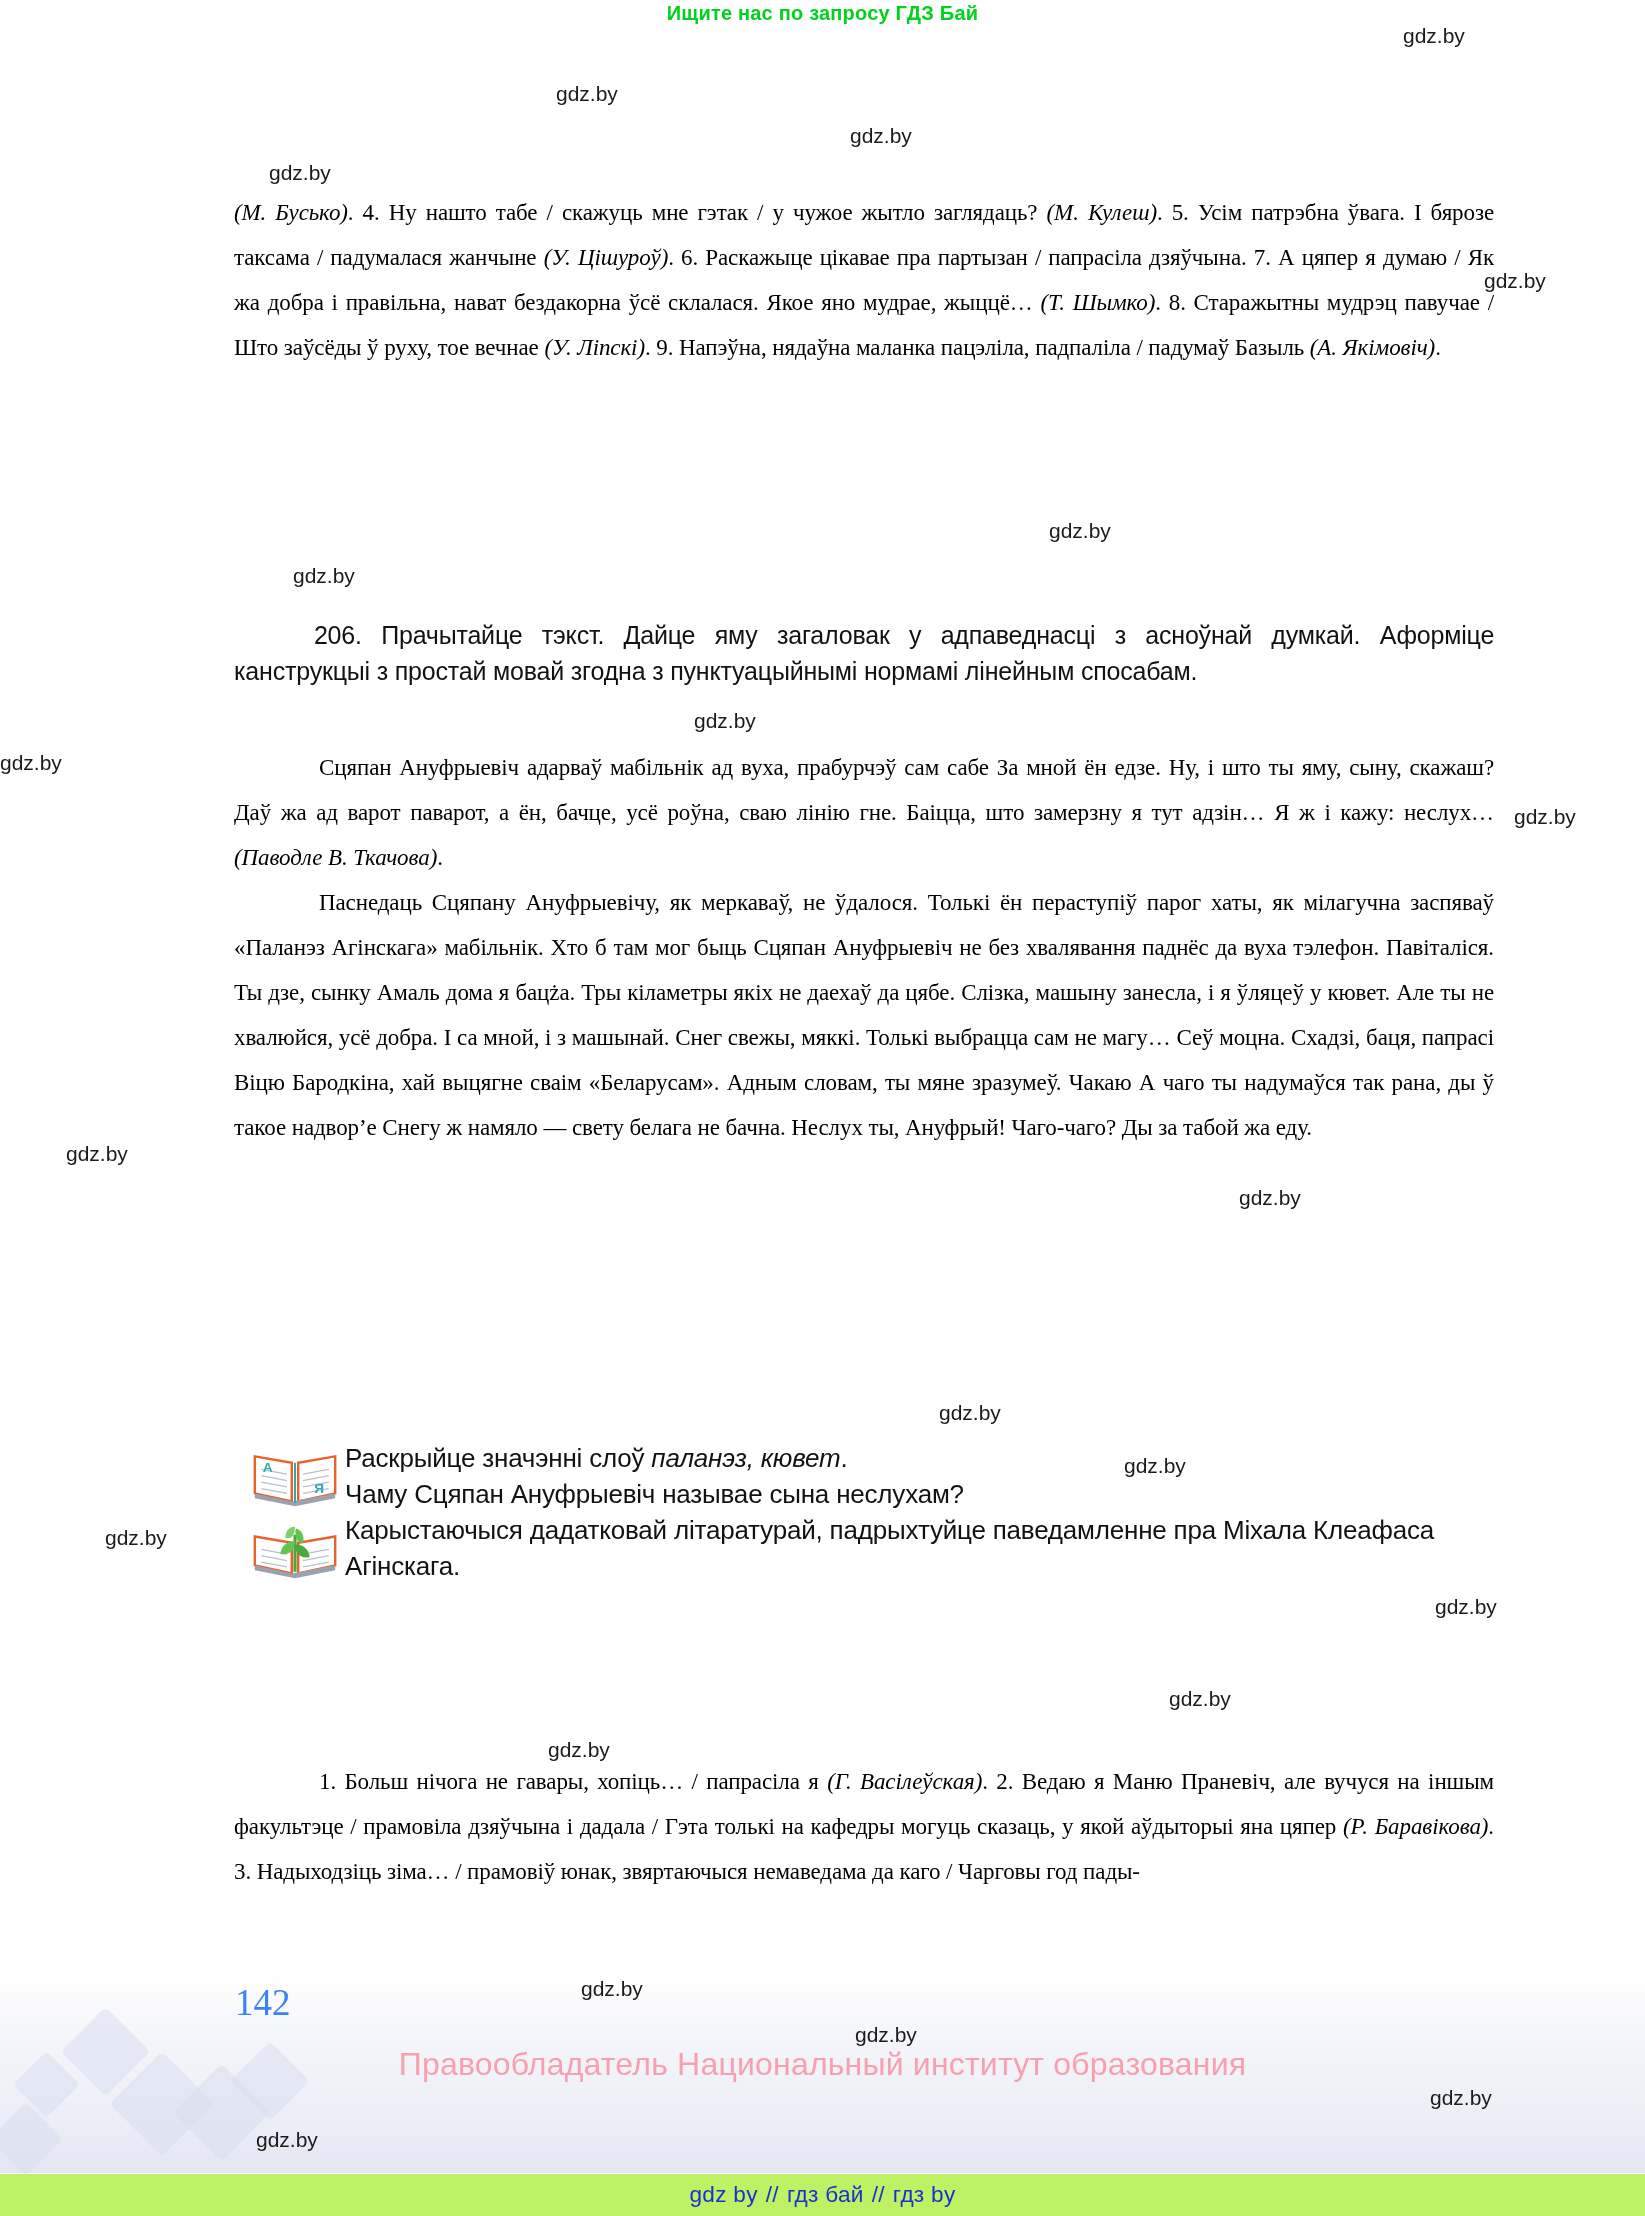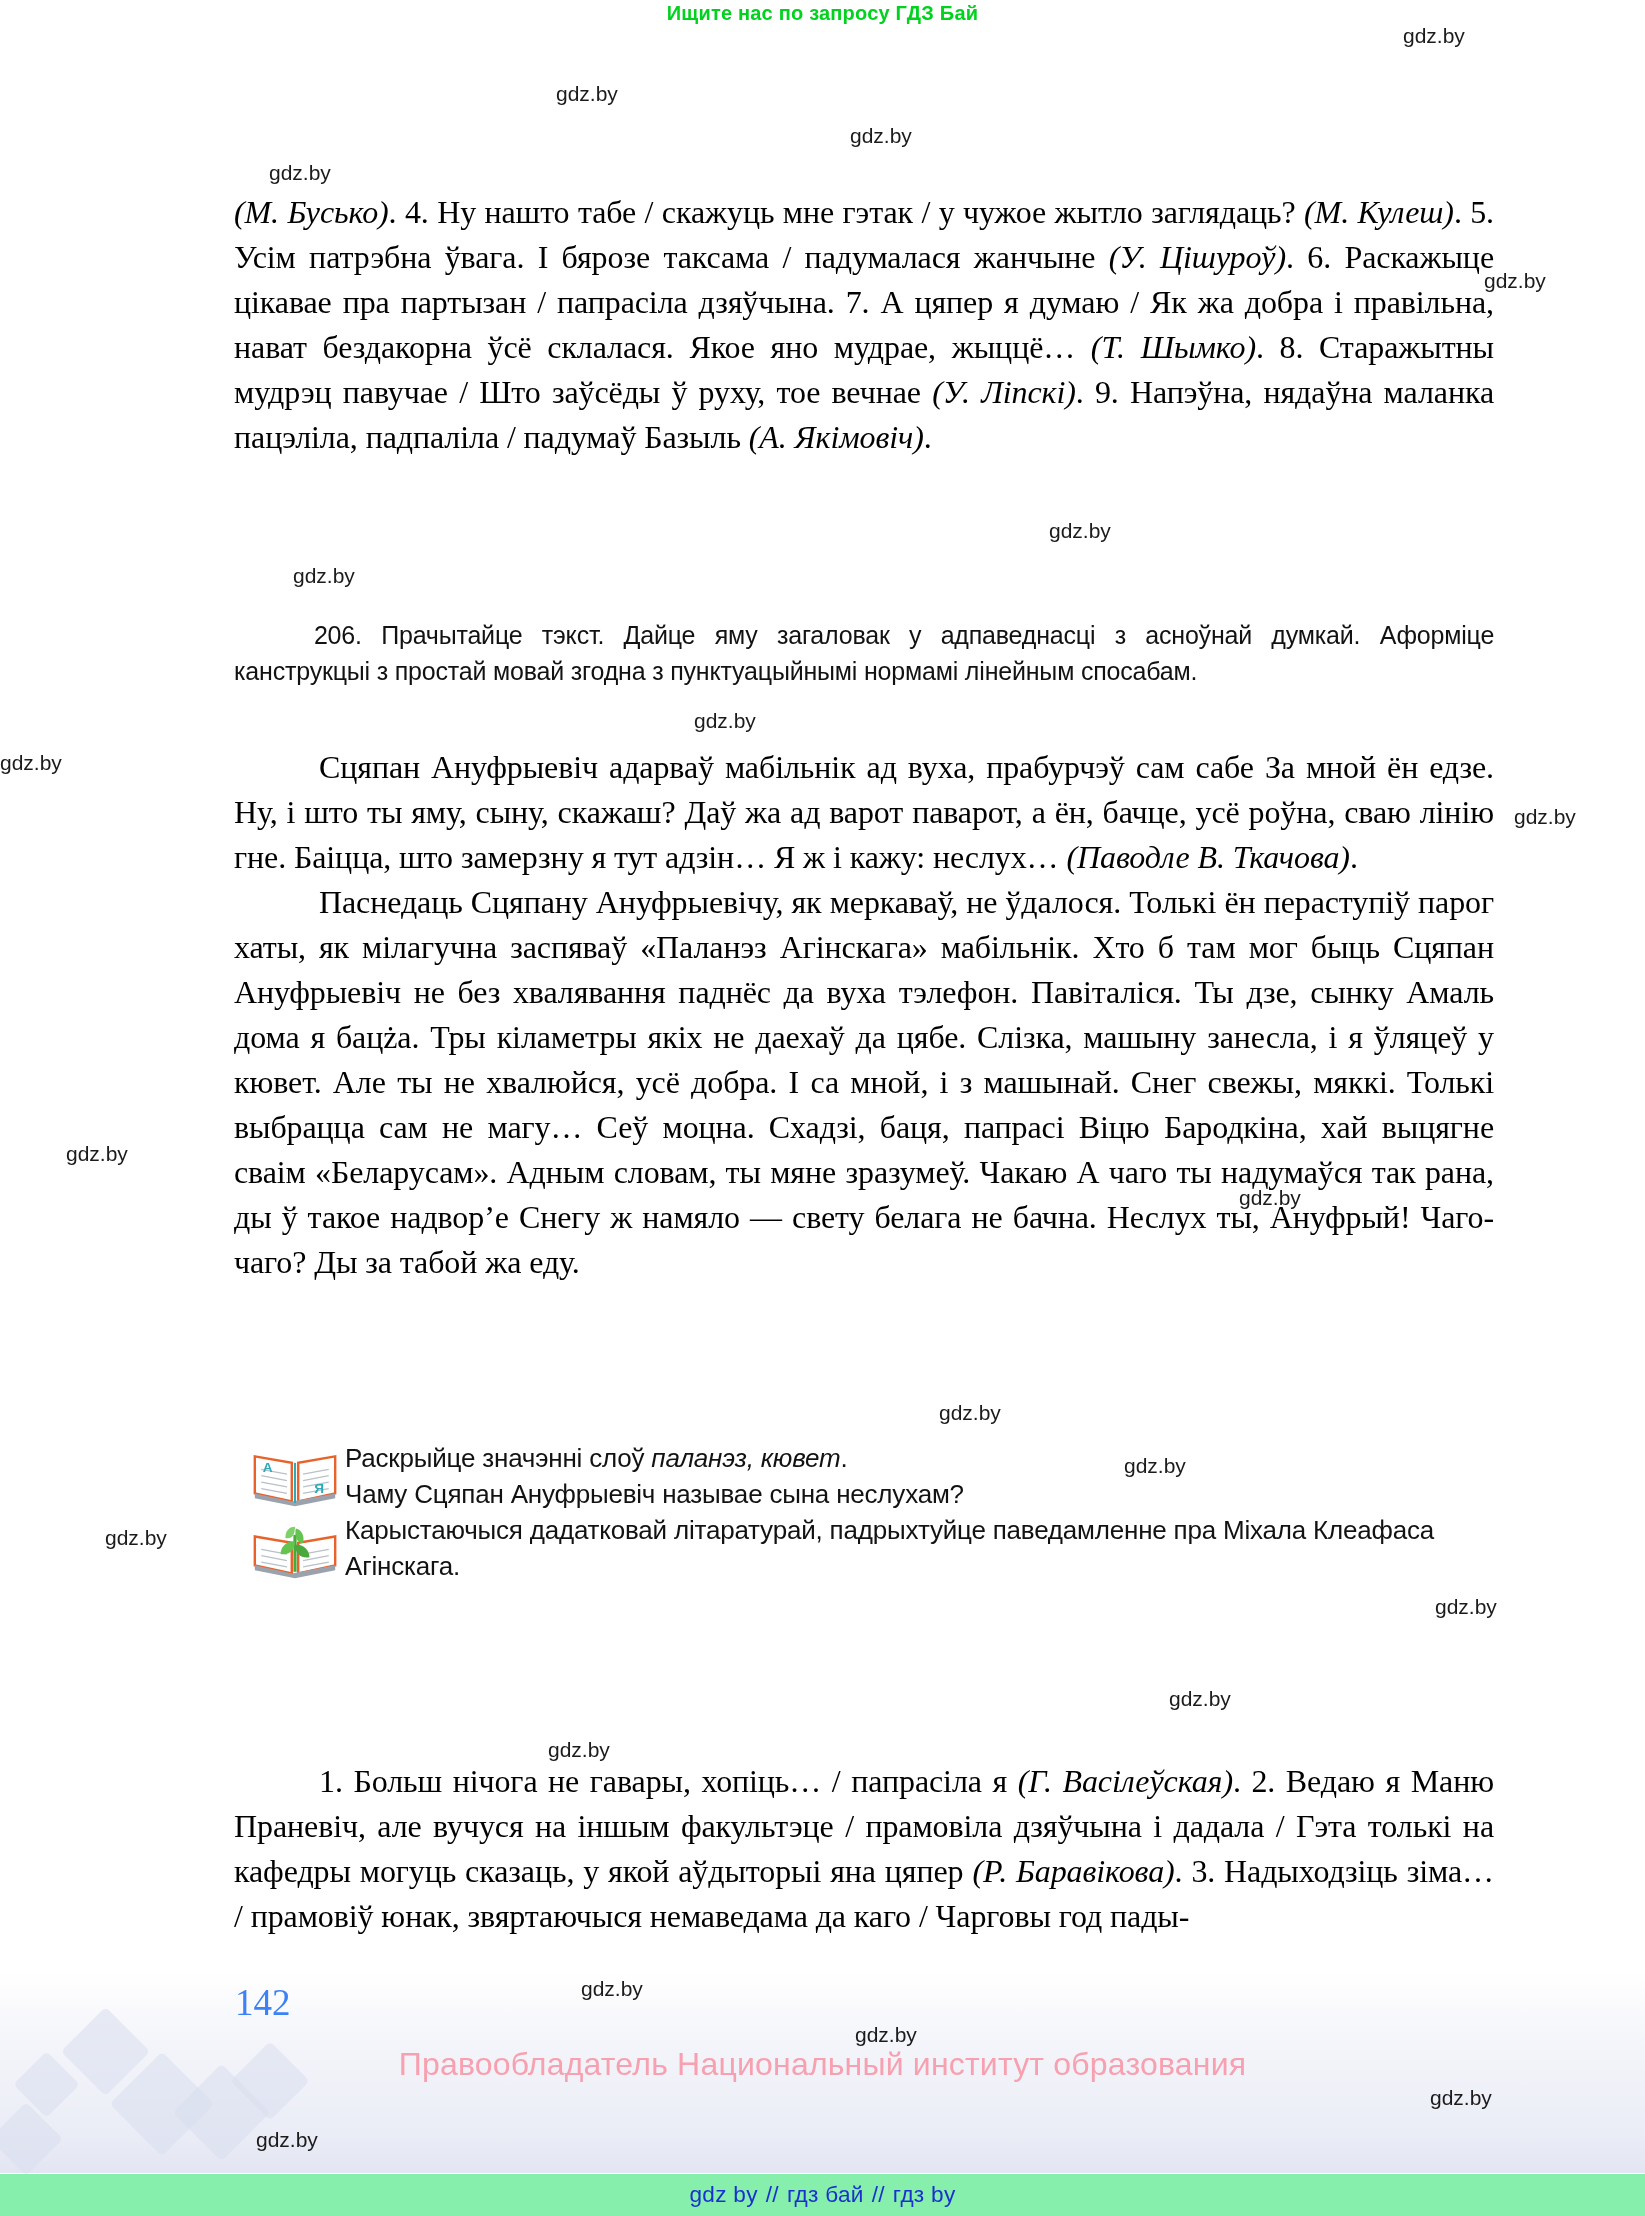--- a/index.html
+++ b/index.html
@@ -46,21 +46,21 @@
   
   .col {
     position: absolute;
     left: 234px;
     width: 1260px;
   }
 
   p.body {
     margin: 0;
     font-family: "Liberation Serif", serif;
-    font-size: 32px;
+    font-size: 23px;
     line-height: 45px;
     color: #000000;
     text-align: justify;
     text-justify: inter-word;
     letter-spacing: -0.1px;
   }
   p.body.noindent { text-indent: 0; }
   p.body.indent { text-indent: 85px; }
 
   i.src { font-style: italic; }
@@ -134,21 +134,21 @@
     letter-spacing: 0.2px;
   }
 
   
   .footerbar {
     position: absolute;
     left: 0;
     top: 2174px;
     width: 1645px;
     height: 42px;
-    background: #86efac;
+    background: #bef264;
     text-align: center;
   }
   .footerlinks {
     font-family: "Liberation Sans", sans-serif;
     font-size: 22.6px;
     color: #1a31cf;
     letter-spacing: 0.3px;
     line-height: 42px;
   }
   .footerlinks .sep { padding: 0 8px; }

